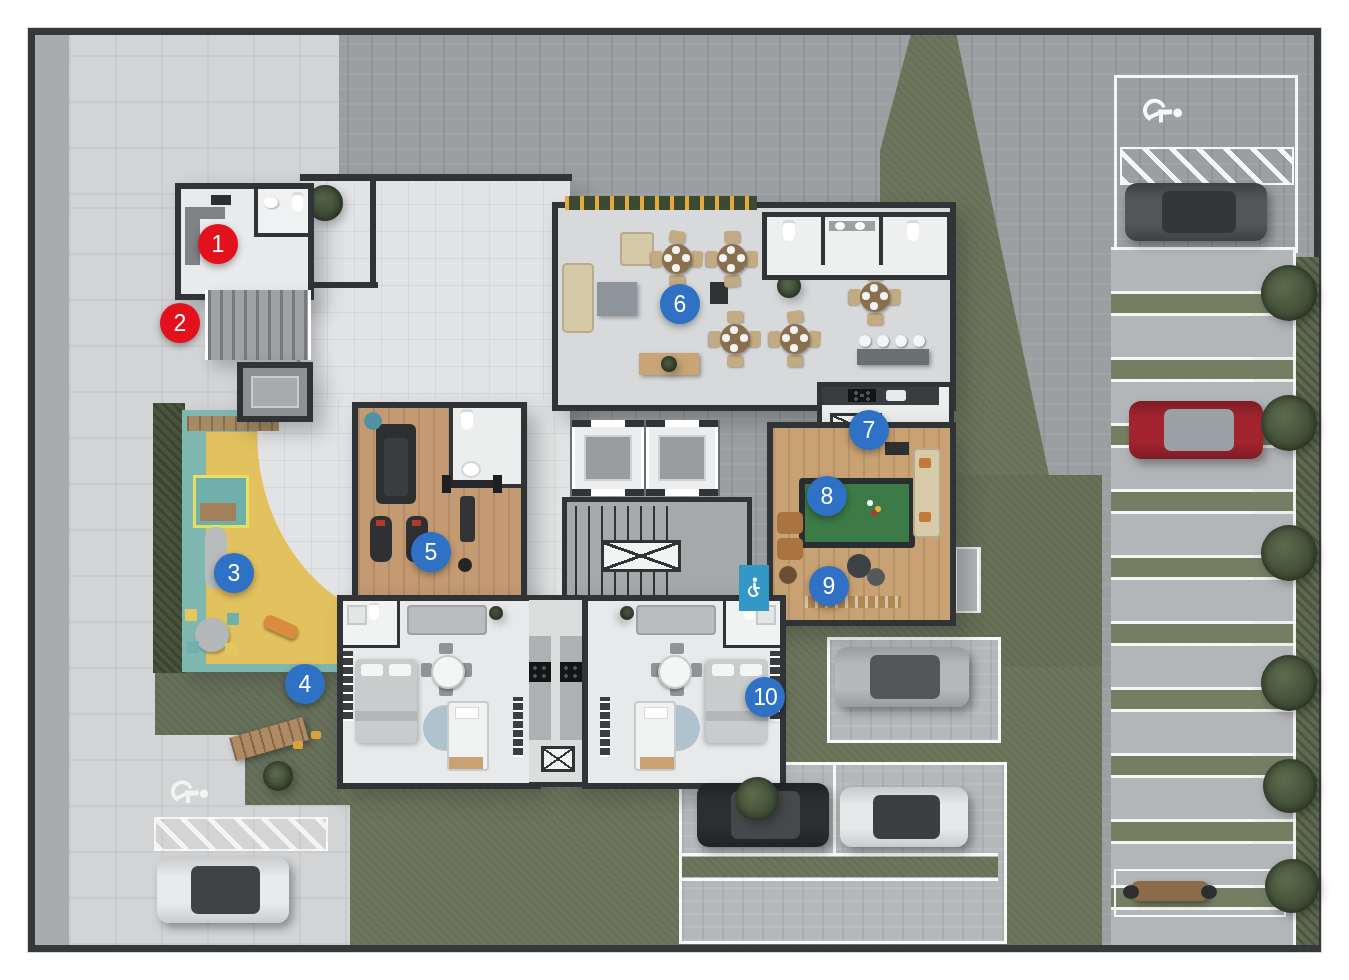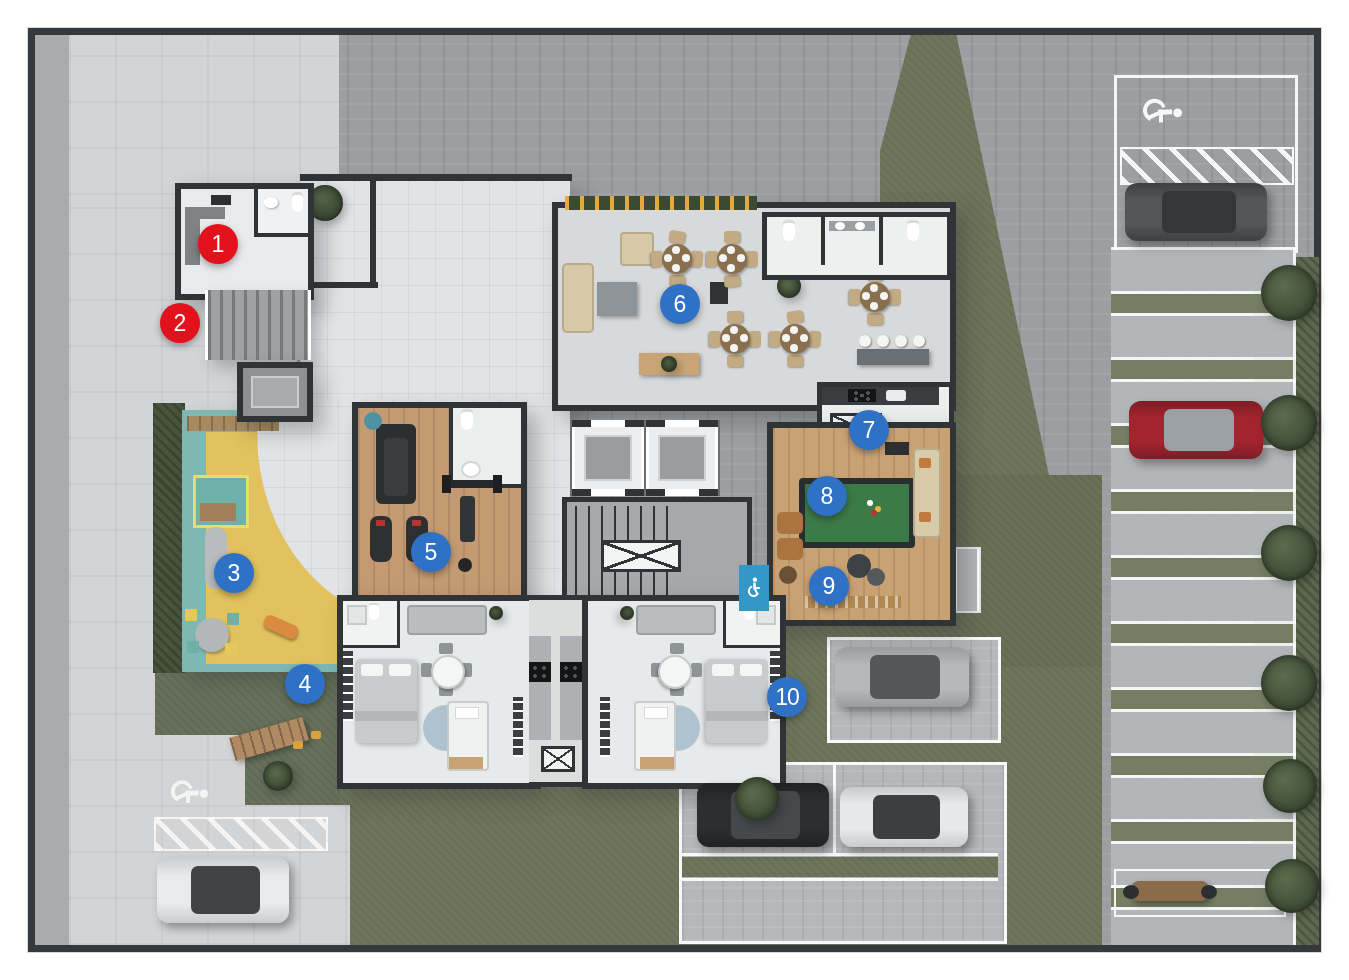--- a/index.html
+++ b/index.html
@@ -444,17 +444,17 @@
     </div>
   <div class="a mk blue" style="left:814px;top:375px">
       <span>7</span>
     </div>
   <div class="a mk blue" style="left:772px;top:441px">
       <span>8</span>
     </div>
   <div class="a mk blue" style="left:774px;top:531px">
       <span>9</span>
     </div>
-  <div class="a mk blue" style="left:732px;top:642px;letter-spacing:-1px;">
+  <div class="a mk blue" style="left:710px;top:642px;letter-spacing:-1px;">
       <span>10</span>
     </div>
 
 </div>
 
 </body></html>

